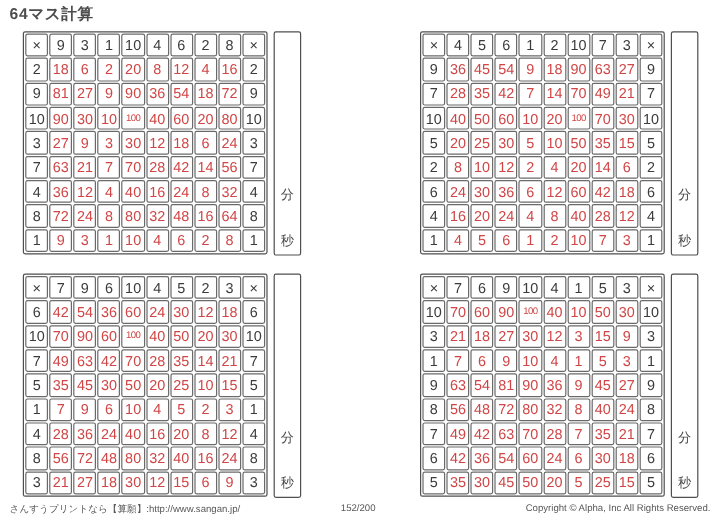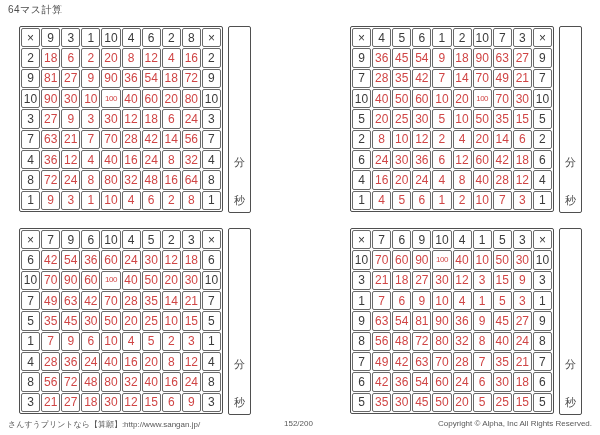--- a/index.html
+++ b/index.html
@@ -6,21 +6,21 @@
   body{
     width:600px;height:435px;
     background:#ffffff;
     font-family:"Liberation Sans","DejaVu Sans",sans-serif;
     position:relative;
     overflow:hidden;
     color:#3b3b3b;
   }
   .page-title{
     position:absolute;left:8px;top:3px;
-    font-size:10px;color:#4d4d4d;letter-spacing:.5px;
+    font-size:13px;color:#4d4d4d;letter-spacing:.5px;font-weight:bold;
   }
   .quadrant{position:absolute;}
   .q1{left:19px;top:26px;}
   .q2{left:350px;top:26px;}
   .q3{left:19px;top:228px;}
   .q4{left:350px;top:228px;}
   .grid{
     box-sizing:border-box;
     width:204px;height:186px;
     border:1.5px solid #4f4f4f;

